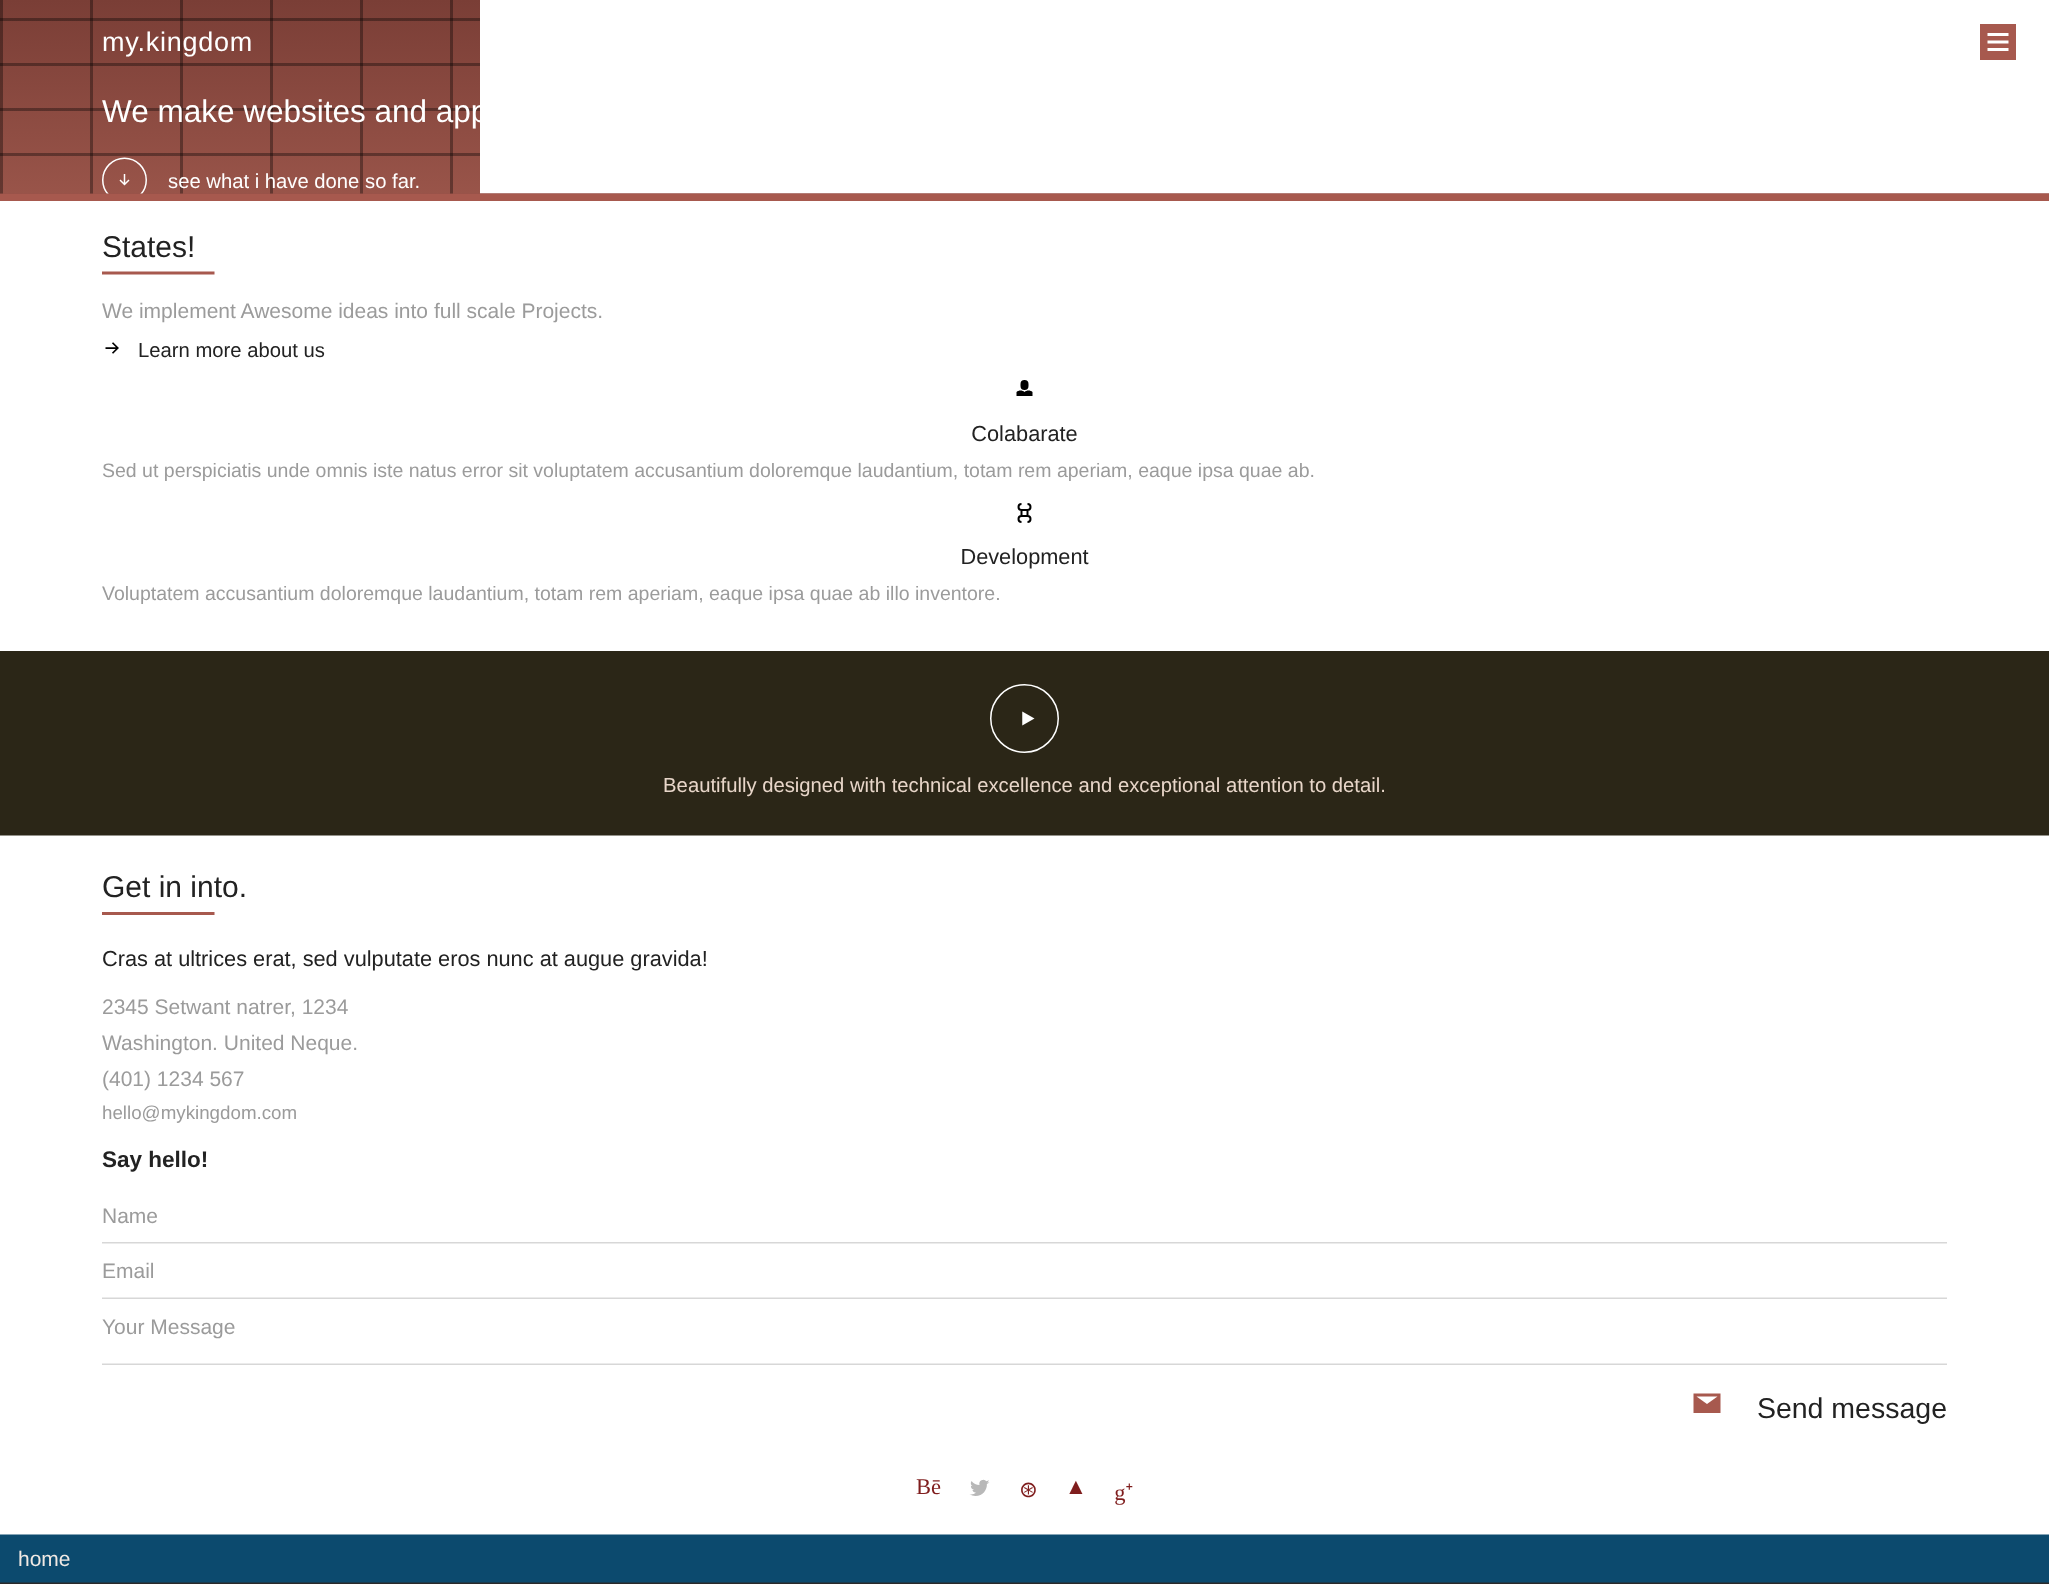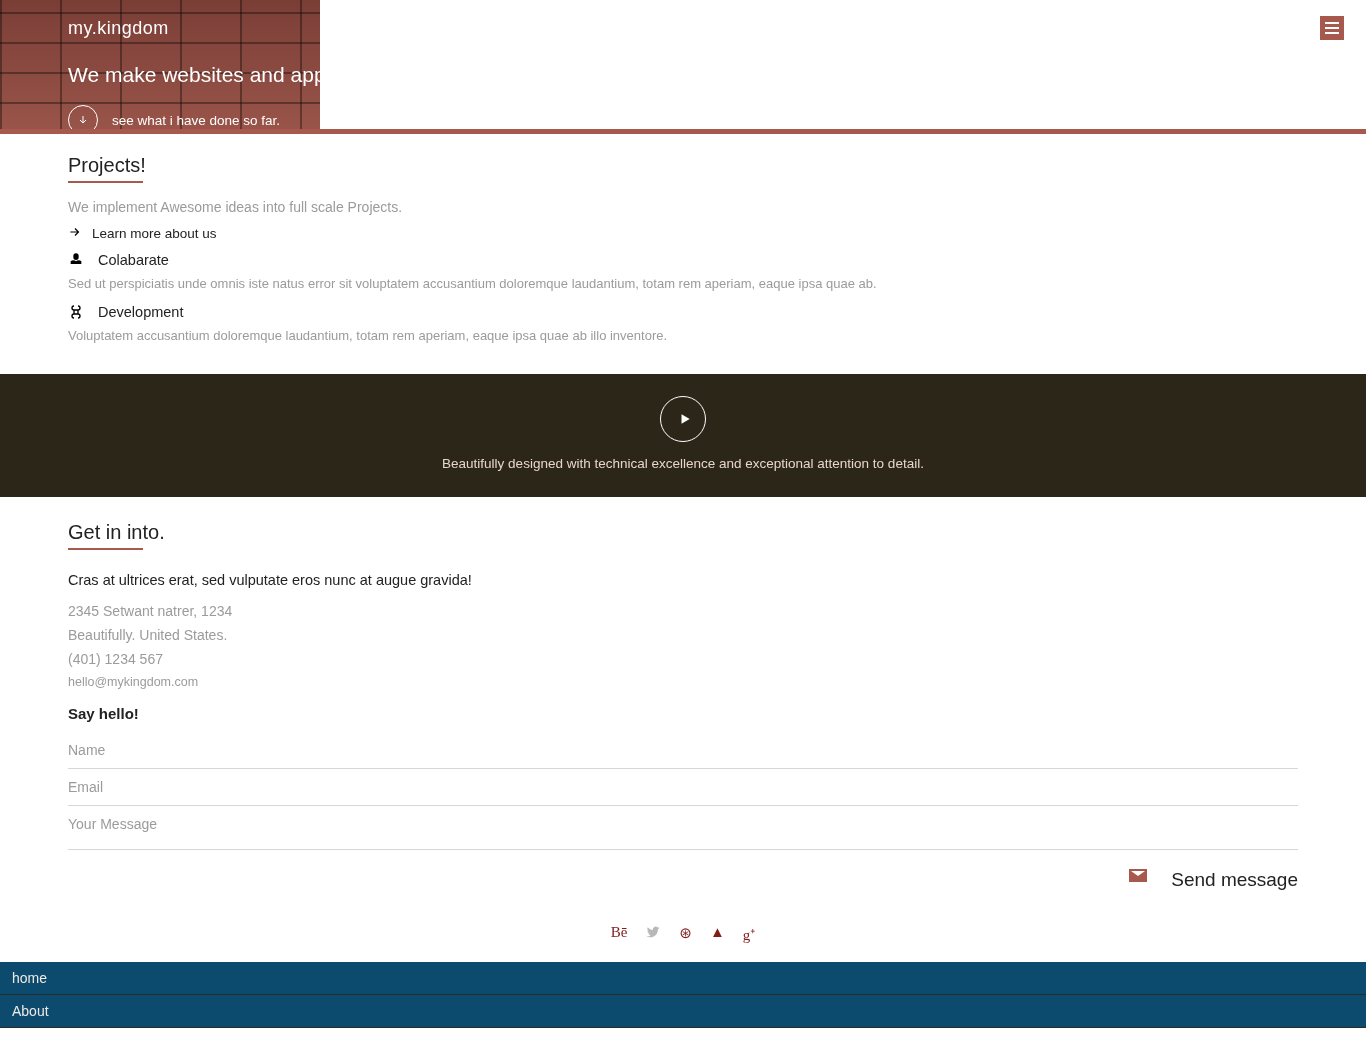--- a/index.html
+++ b/index.html
@@ -51,21 +51,21 @@
   padding-bottom:6px;
 }
 h2.underlined::after {
   content:""; display:block; width:75px; height:2px; background:#A7594E; margin-top:4px;
 }
 .welcome .subtitle { color:#9B9B9B; font-size:14px; margin-top:10px; }
 .learn-more { display:flex; align-items:center; gap:10px; margin-top:10px; font-size:13.5px; cursor:pointer; }
 .learn-more svg { width:14px; height:14px; }
 
 .feature { margin-top:10px; }
-.feature .f-head { display:flex; align-items:center; gap:14px; font-size:14.5px; }
+.feature .f-head { display:flex; align-items:center; gap:14px; font-size:14.5px;flex-direction:column; }
 .feature .f-head .f-icon { width:16px; height:16px; display:flex; align-items:center; justify-content:center; }
 .feature .f-desc { color:#9B9B9B; font-size:13px; margin-top:6px; line-height:1.55; }
 
 
 .band {
   background:#2B2617; color:#fff; text-align:center;
   padding:22px 0 26px;
   position:relative;
   background-image: radial-gradient(rgba(255,255,255,.03) 30%, transparent 30%);
   background-size:600px 600px;
@@ -133,21 +133,21 @@
         <svg viewBox="0 0 24 24" fill="none" stroke="#fff" stroke-width="2">
             <path d="M12 4v14M6 12l6 6 6-6"></path>
           </svg>
       </span>
       <span>see what i have done so far.</span>
     </a>
   </div>
 </header>
 
 <section class="container welcome">
-  <h2 class="underlined">Projects!</h2>
+  <h2 class="underlined">States!</h2>
   <p class="subtitle">We implement Awesome ideas into full scale Projects.</p>
 
   <a class="learn-more">
     <span>
       <svg viewBox="0 0 24 24" fill="none" stroke="#000" stroke-width="2">
           <path d="M4 12h14M12 6l6 6-6 6"></path>
         </svg>
     </span>
     <span>Learn more about us</span>
   </a>
@@ -185,21 +185,21 @@
       </svg>
   </div>
   <p>Beautifully designed with technical excellence and exceptional attention to detail.</p>
 </section>
 
 <section class="container contact">
   <h2 class="underlined">Get in into.</h2>
   <p class="lead">Cras at ultrices erat, sed vulputate eros nunc at augue gravida!</p>
   <div class="addr">
     <div>2345 Setwant natrer, 1234</div>
-    <div>Beautifully. United States.</div>
+    <div>Washington. United Neque.</div>
     <div>(401) 1234 567</div>
     <div class="email">hello@mykingdom.com</div>
   </div>
   <h3 class="sayhello">Say hello!</h3>
 
   <div class="form">
     <input class="field" placeholder="Name" style="">
     <input class="field" placeholder="Email" style="">
     <textarea class="field" placeholder="Your Message" style=""></textarea>
     <div class="send-row">

